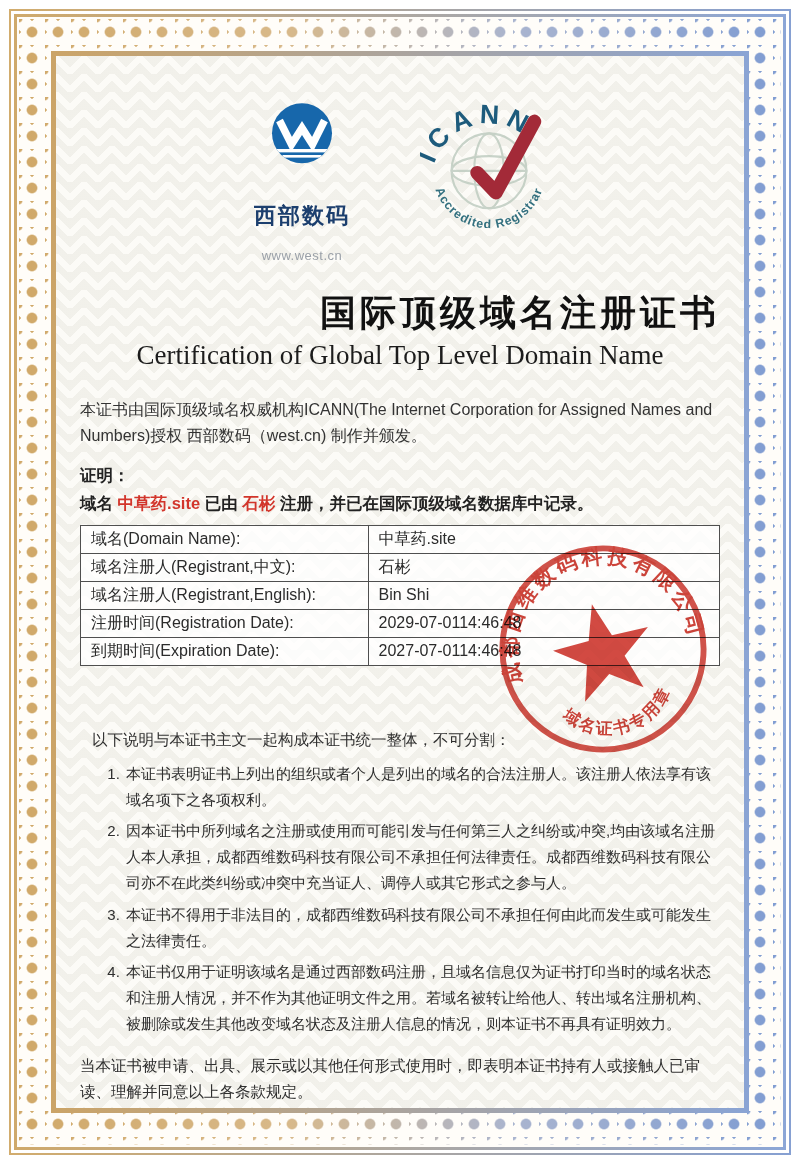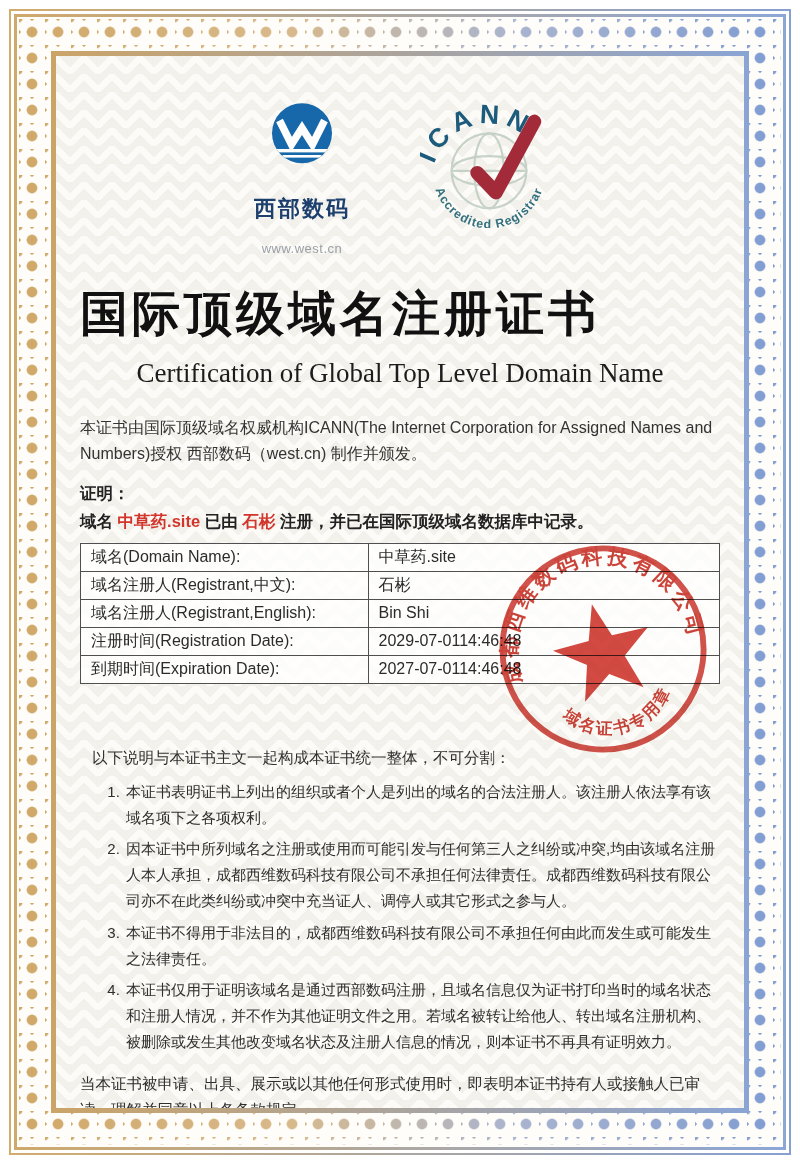--- a/index.html
+++ b/index.html
@@ -41,26 +41,26 @@
     background-position:14px 0,14px 0,0 0,0 0;
     background-size:28px 18px;
     overflow:hidden;
   }
 
   .content { position:relative; padding:28px 24px 0; }
 
   
   .logo-row { display:flex; justify-content:center; align-items:flex-start; gap:58px; margin-top:6px; }
   .west-logo { text-align:center; }
-  .west-name { font-size:22px; font-weight:700; color:#1c3f6e; letter-spacing:2px; margin-top:12px; }
+  .west-name { font-size:22px; font-weight:700; color:#1c3f6e; letter-spacing:2px; margin-top:19px; }
   .west-url  { font-size:13px; color:#9aa0a8; margin-top:17px; letter-spacing:.5px; }
 
   
-  .title-zh { text-align:left; font-size:48px; font-weight:800; color:#111; letter-spacing:4px; margin-top:26px; }
-  .title-en { text-align:center; font-family:"Liberation Serif","DejaVu Serif",serif; font-size:27px; color:#1c1c1c; margin-top:12px; }
+  .title-zh { text-align:right; font-size:36px; font-weight:800; color:#111; letter-spacing:4px; margin-top:26px; }
+  .title-en { text-align:center; font-family:"Liberation Serif","DejaVu Serif",serif; font-size:27px; color:#1c1c1c; margin-top:2px; }
 
   .intro { font-size:16px; line-height:1.62; margin-top:26px; color:#333; }
 
   .proof-label { font-size:16.5px; font-weight:700; margin-top:16px; color:#222; }
   .proof-line  { font-size:16.5px; font-weight:700; margin-top:6px; color:#222; }
   .red { color:#d2352b; }
 
   
   table.domain-table { width:100%; border-collapse:collapse; margin-top:10px; }
   .domain-table td { border:1px solid #4f4f4f; font-size:16px; padding:3px 10px; height:25.5px; background:rgba(255,255,255,.78); color:#2b2b2b; }

